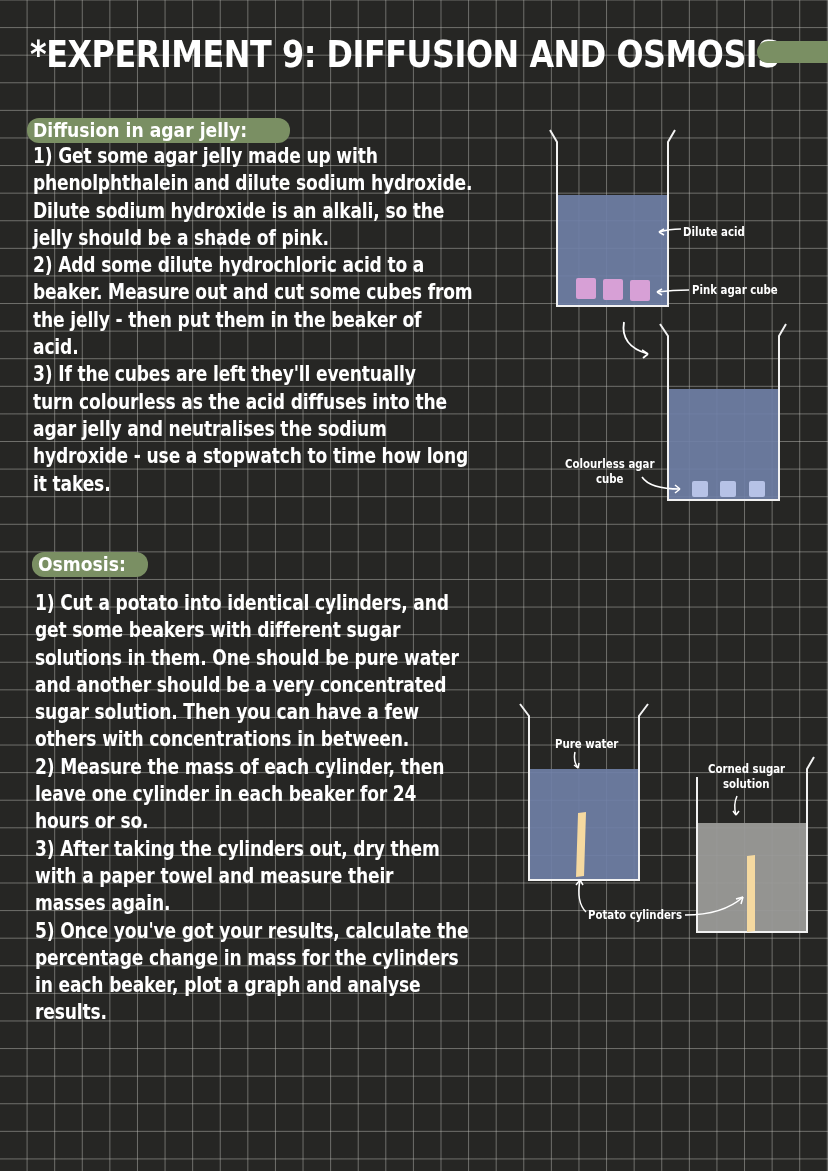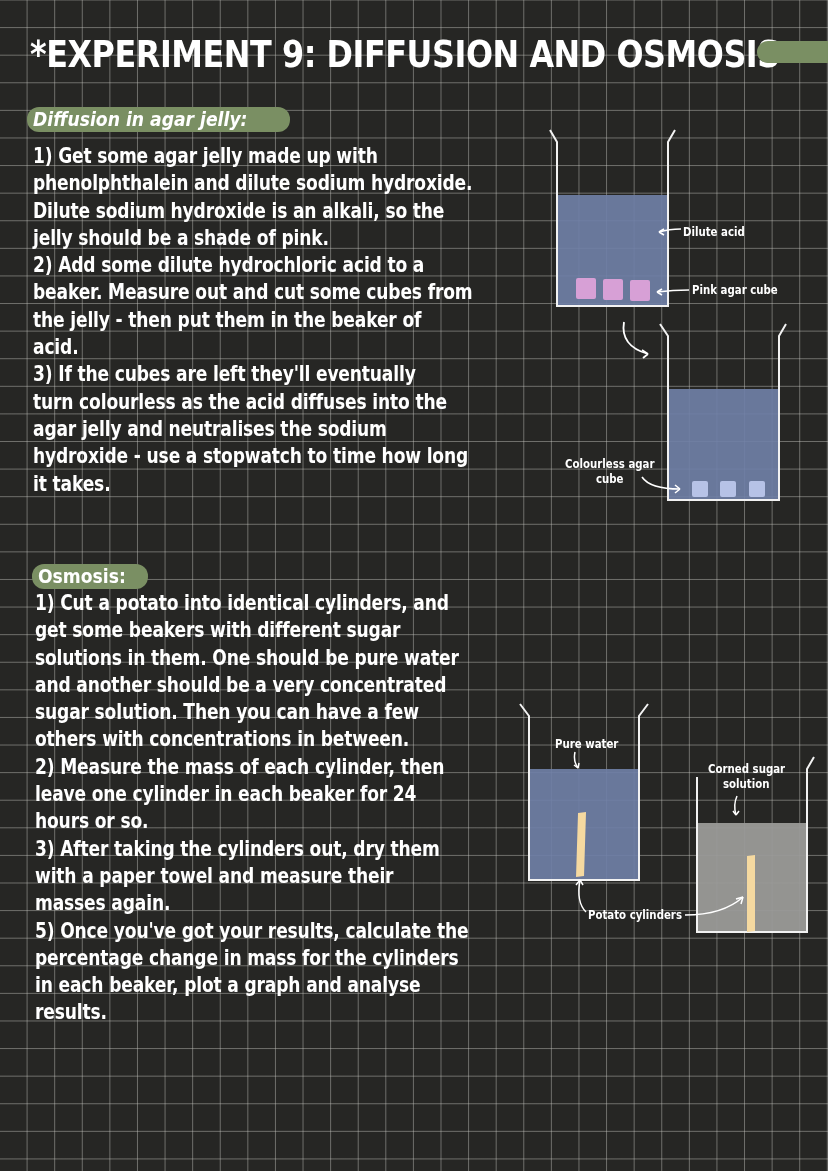--- a/index.html
+++ b/index.html
@@ -46,21 +46,21 @@
     transform: scaleX(0.85); transform-origin: left top;
   }
   .lbl.center { text-align: center; }
 </style>
 </head>
 <body>
 
 <div class="title">*EXPERIMENT 9: DIFFUSION AND OSMOSIS</div>
 <div class="title-pill"></div>
 
-<div class="section-label" style="left:27px; top:107px;font-style:italic;">
+<div class="section-label" style="left:27px; top:118px;">
   <span>Diffusion in agar jelly:</span>
 </div>
 <div class="body-text" style="top:143px;">
   <p>1) Get some agar jelly made up with</p>
   <p>phenolphthalein and dilute sodium hydroxide.</p>
   <p>Dilute sodium hydroxide is an alkali, so the</p>
   <p>jelly should be a shade of pink.</p>
   <p>2) Add some dilute hydrochloric acid to a</p>
   <p>beaker. Measure out and cut some cubes from</p>
   <p>the jelly - then put them in the beaker of</p>
@@ -108,21 +108,21 @@
 </div>
 <div class="lbl center" style="left:563px; top:457px; width:110px;">
   <div>Colourless agar</div>
   <div>cube</div>
 </div>
 <svg class="beaker" style="left:640px; top:475px;" width="45" height="20">
   <path d="M2,2 Q10,14 40,14" stroke="#fff" stroke-width="1.6" fill="none"></path>
   <path d="M40,14 L35,10 M40,14 L35,18" stroke="#fff" stroke-width="1.6" fill="none"></path>
 </svg>
 
-<div class="section-label" style="left:32px; top:564px;">
+<div class="section-label" style="left:32px; top:552px;">
   <span>Osmosis:</span>
 </div>
 <div class="body-text" style="top:590px; left:35px;">
   <p>1) Cut a potato into identical cylinders, and</p>
   <p>get some beakers with different sugar</p>
   <p>solutions in them. One should be pure water</p>
   <p>and another should be a very concentrated</p>
   <p>sugar solution. Then you can have a few</p>
   <p>others with concentrations in between.</p>
   <p>2) Measure the mass of each cylinder, then</p>

